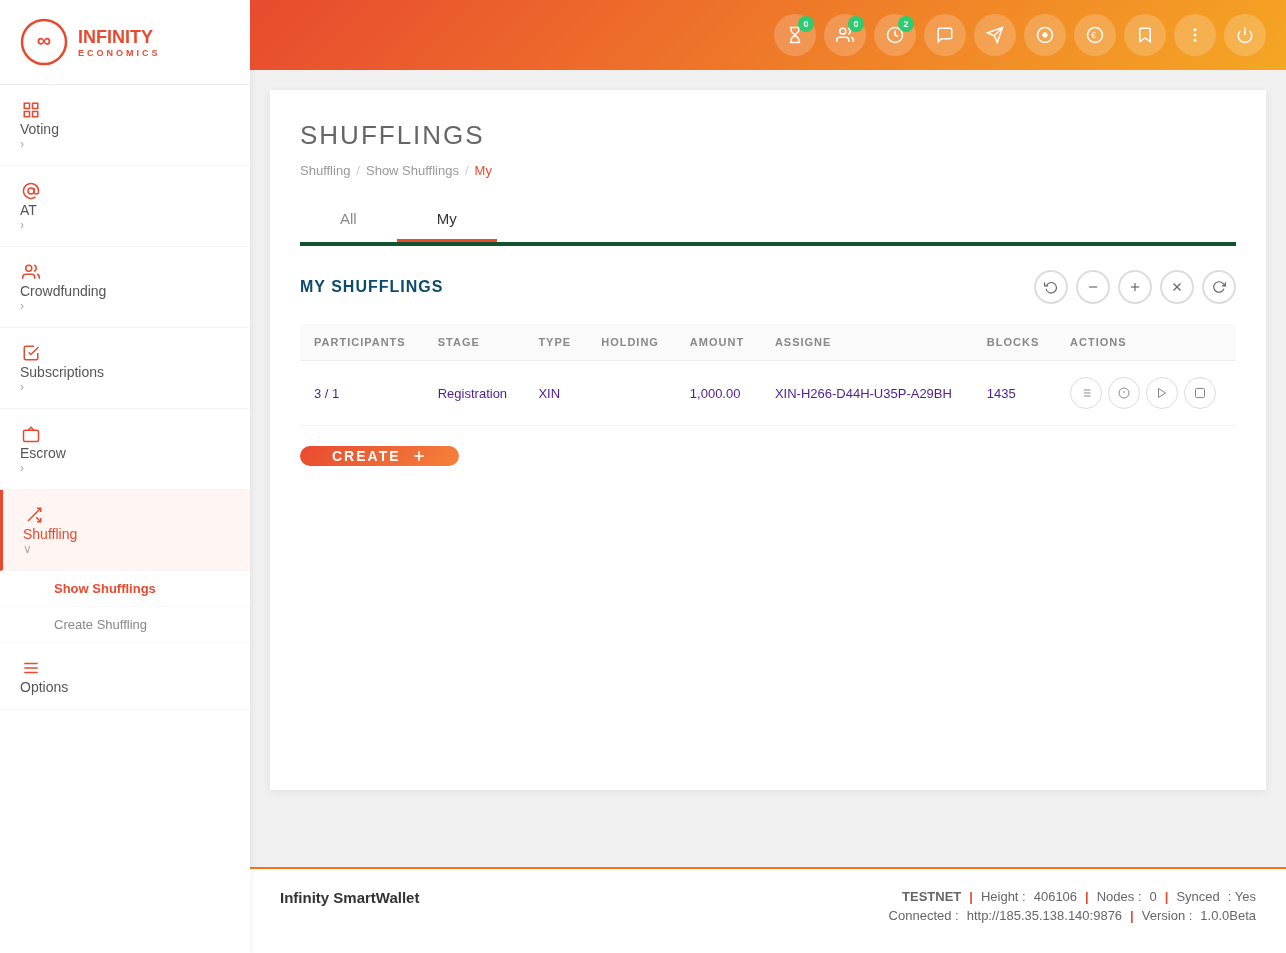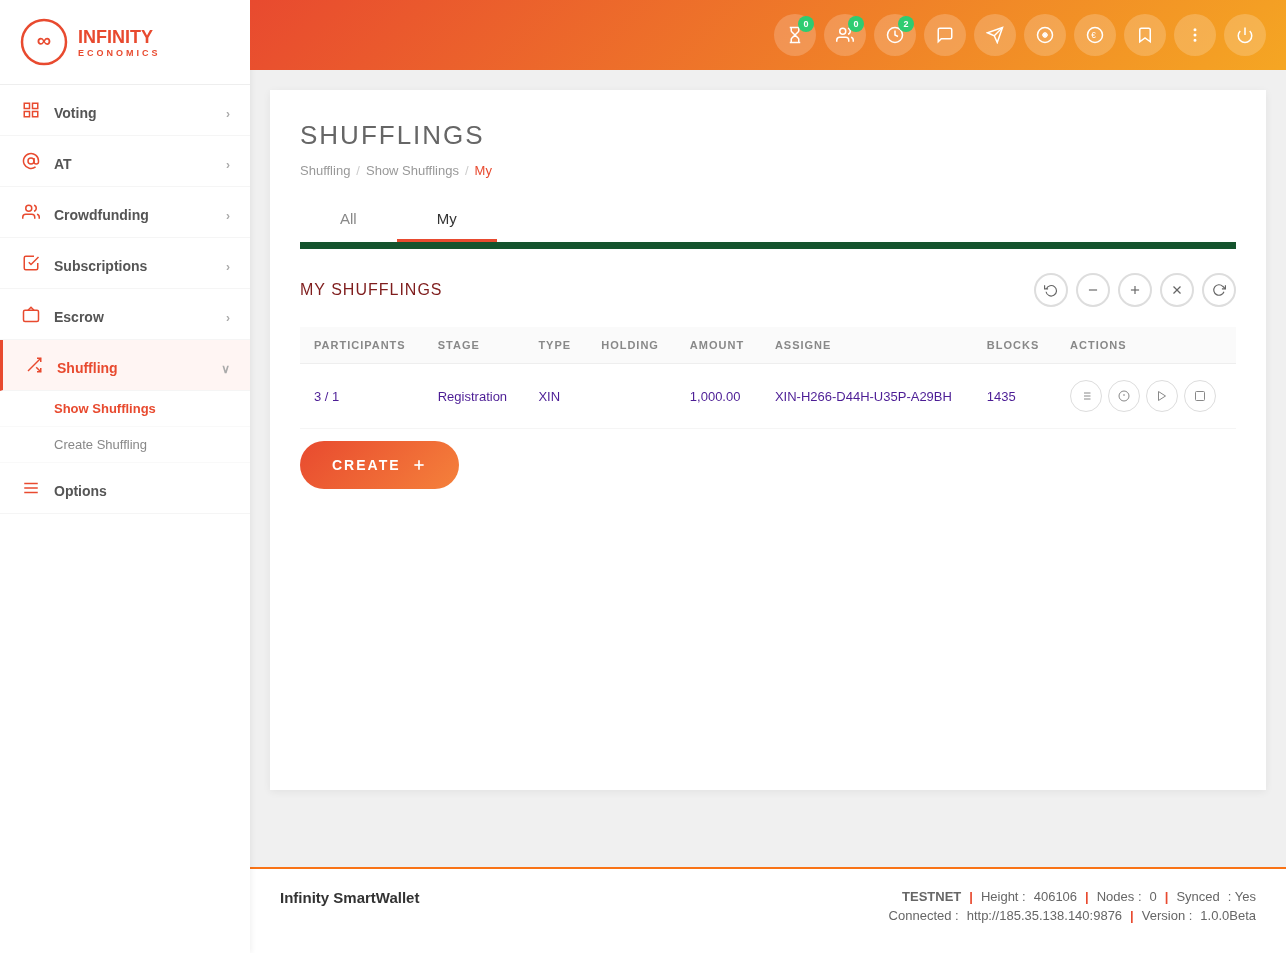--- a/index.html
+++ b/index.html
@@ -9,21 +9,21 @@
     .app-wrapper { display: flex; flex: 1; min-height: 953px; }
 
     
     .sidebar { width: 250px; background: #fff; display: flex; flex-direction: column; box-shadow: 2px 0 5px rgba(0,0,0,0.05); z-index: 10; }
     .sidebar-logo { padding: 18px 20px; border-bottom: 1px solid #eee; display: flex; align-items: center; gap: 10px; }
     .logo-icon { width: 48px; height: 48px; }
     .logo-text { display: flex; flex-direction: column; }
     .logo-text-main { font-size: 18px; font-weight: 700; color: #e84a2f; }
     .logo-text-sub { font-size: 9px; letter-spacing: 3px; color: #e84a2f; font-weight: 600; }
     .sidebar-nav { flex: 1; overflow-y: auto; }
-    .nav-item { display: flex; align-items: flex-end; padding: 14px 20px; cursor: pointer; border-bottom: 1px solid #f5f5f5; color: #555; font-size: 14px; font-weight: 700; transition: background 0.2s; }
+    .nav-item { display: flex; align-items: flex-start; padding: 14px 20px; cursor: pointer; border-bottom: 1px solid #f5f5f5; color: #555; font-size: 14px; font-weight: 400; transition: background 0.2s; flex-direction: column; }
     .nav-item.active { background: #fff5f3; color: #e84a2f; border-left: 3px solid #e84a2f; }
     .nav-item .nav-icon { width: 22px; height: 22px; margin-right: 12px; display: flex; align-items: center; justify-content: center; flex-shrink: 0; }
     .nav-item .nav-label { flex: 1; }
     .nav-item .nav-arrow { font-size: 12px; color: #aaa; }
     .nav-sub-item { display: block; padding: 10px 20px 10px 54px; font-size: 13px; color: #888; cursor: pointer; border-bottom: 1px solid #f9f9f9; }
     .nav-sub-item.active { color: #e84a2f; font-weight: 600; }
 
     
     .header { background: linear-gradient(135deg, #e84a2f 0%, #f5a623 100%); height: 70px; display: flex; align-items: center; justify-content: flex-end; padding: 0 20px; gap: 8px; position: sticky; top: 0; z-index: 20; }
     .header-icon-btn { width: 42px; height: 42px; border-radius: 50%; background: rgba(255,255,255,0.2); border: none; cursor: pointer; display: flex; align-items: center; justify-content: center; color: #fff; font-size: 16px; position: relative; }
@@ -36,39 +36,39 @@
     
     .page-card { background: #fff; border-radius: 0; padding: 30px; margin-bottom: 20px; box-shadow: 0 2px 8px rgba(0,0,0,0.06); min-height: 700px; }
 
     
     .page-title { font-size: 26px; font-weight: 300; color: #666; letter-spacing: 2px; margin-bottom: 12px; }
     .breadcrumb { font-size: 13px; color: #999; margin-bottom: 20px; display: flex; align-items: center; gap: 6px; }
     .breadcrumb-sep { color: #ccc; }
     .breadcrumb-active { color: #e84a2f; }
 
     
-    .tabs-wrapper { display: flex; border-bottom: 7px solid #14532d; margin-bottom: 24px; }
+    .tabs-wrapper { display: flex; border-bottom: 4px solid #14532d; margin-bottom: 24px; }
     .tab { padding: 12px 40px; font-size: 15px; cursor: pointer; color: #888; border-bottom: 3px solid transparent; font-weight: 500; transition: all 0.2s; }
     .tab.active { color: #333; border-bottom: 3px solid #e84a2f; }
 
     
     .section-header { display: flex; align-items: center; justify-content: space-between; margin-bottom: 20px; }
-    .section-title { color: #7f1d1d; font-size: 16px; font-weight: 400; letter-spacing: 1px; }
+    .section-title { color: #0c4a6e; font-size: 16px; font-weight: 700; letter-spacing: 1px; }
     .action-icons { display: flex; gap: 8px; }
     .action-btn { width: 34px; height: 34px; border-radius: 50%; border: 2px solid #ddd; background: #fff; cursor: pointer; display: flex; align-items: center; justify-content: center; color: #666; font-size: 14px; transition: all 0.2s; }
 
     
     .data-table { width: 100%; border-collapse: collapse; font-size: 13px; }
     .data-table th { text-align: left; padding: 12px 14px; font-size: 11px; font-weight: 700; color: #888; letter-spacing: 1px; text-transform: uppercase; border-bottom: 1px solid #eee; background: #fafafa; }
     .data-table td { padding: 16px 14px; color: #4c1d95; border-bottom: 1px solid #f5f5f5; vertical-align: middle; }
     .row-actions { display: flex; gap: 6px; flex-wrap: wrap; align-items: center; }
     .row-action-btn { width: 32px; height: 32px; border-radius: 50%; border: 1px solid #ddd; background: #fff; cursor: pointer; display: flex; align-items: center; justify-content: center; color: #888; font-size: 12px; }
 
     
-    .create-btn { background: linear-gradient(135deg, #e84a2f, #f5813b); color: #fff; border: none; border-radius: 25px; padding: 16px 32px; font-size: 14px; font-weight: 700; letter-spacing: 2px; cursor: pointer; display: flex; align-items: center; gap: 10px; transition: all 0.2s; margin-top: 12px; }
+    .create-btn { background: linear-gradient(135deg, #e84a2f, #f5813b); color: #fff; border: none; border-radius: 25px; padding: 2px 32px; font-size: 14px; font-weight: 700; letter-spacing: 2px; cursor: pointer; display: flex; align-items: center; gap: 10px; transition: all 0.2s; margin-top: 20px; }
 
     
     .footer { background: #fff; padding: 20px 30px; border-top: 2px solid #f97316; }
     .footer-top { display: flex; justify-content: space-between; align-items: flex-start; margin-bottom: 10px; }
     .footer-brand { font-size: 15px; font-weight: 700; color: #333; margin-bottom: 6px; }
     .footer-desc { font-size: 12px; color: #888; }
     .footer-link { color: #e84a2f; text-decoration: none; }
     .footer-stats { text-align: right; font-size: 13px; color: #666; display: flex; flex-direction: column; gap: 4px; }
     .footer-stat-row { display: flex; gap: 8px; align-items: center; justify-content: flex-end; }
     .footer-sep { color: #e84a2f; font-weight: 700; }

